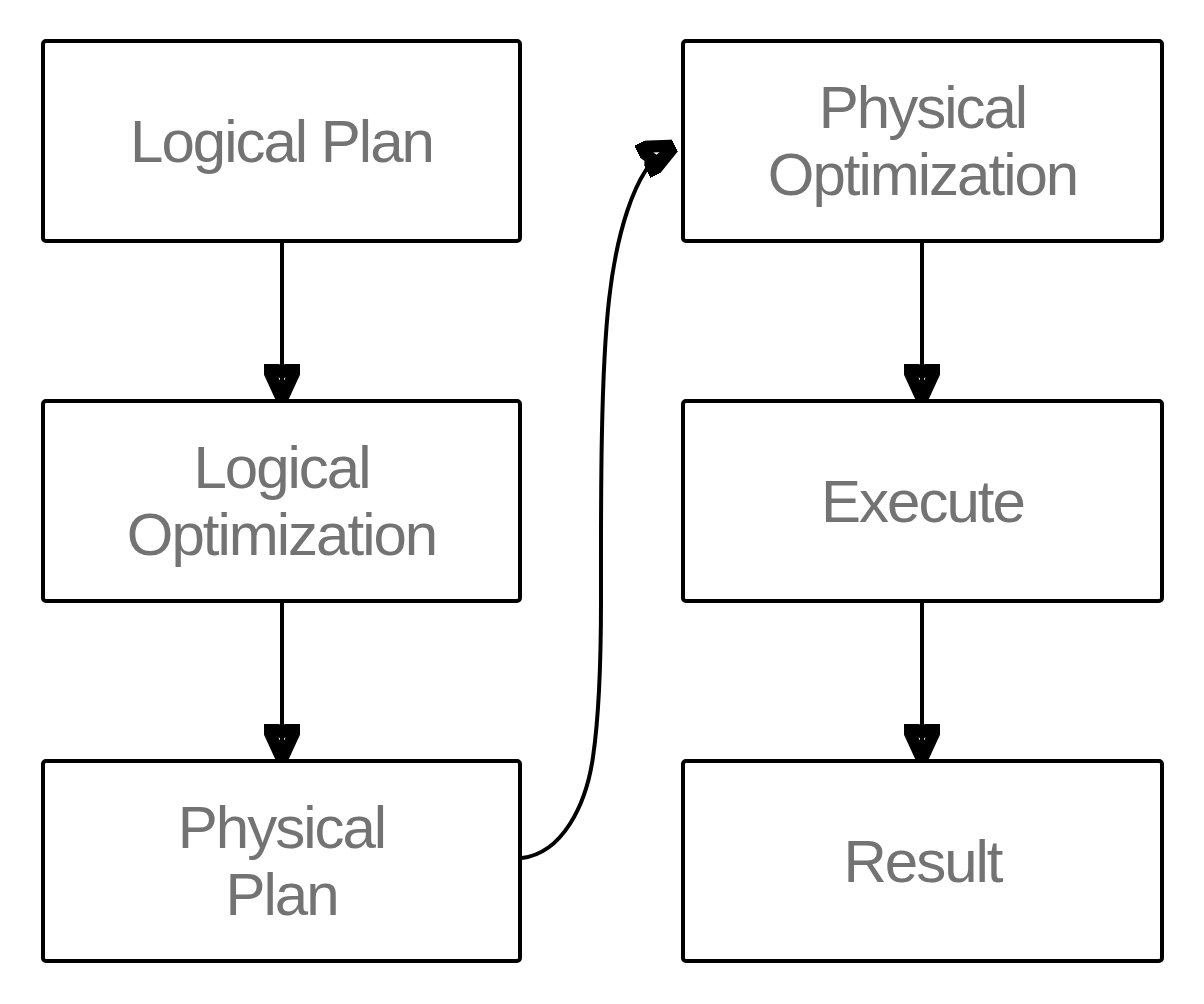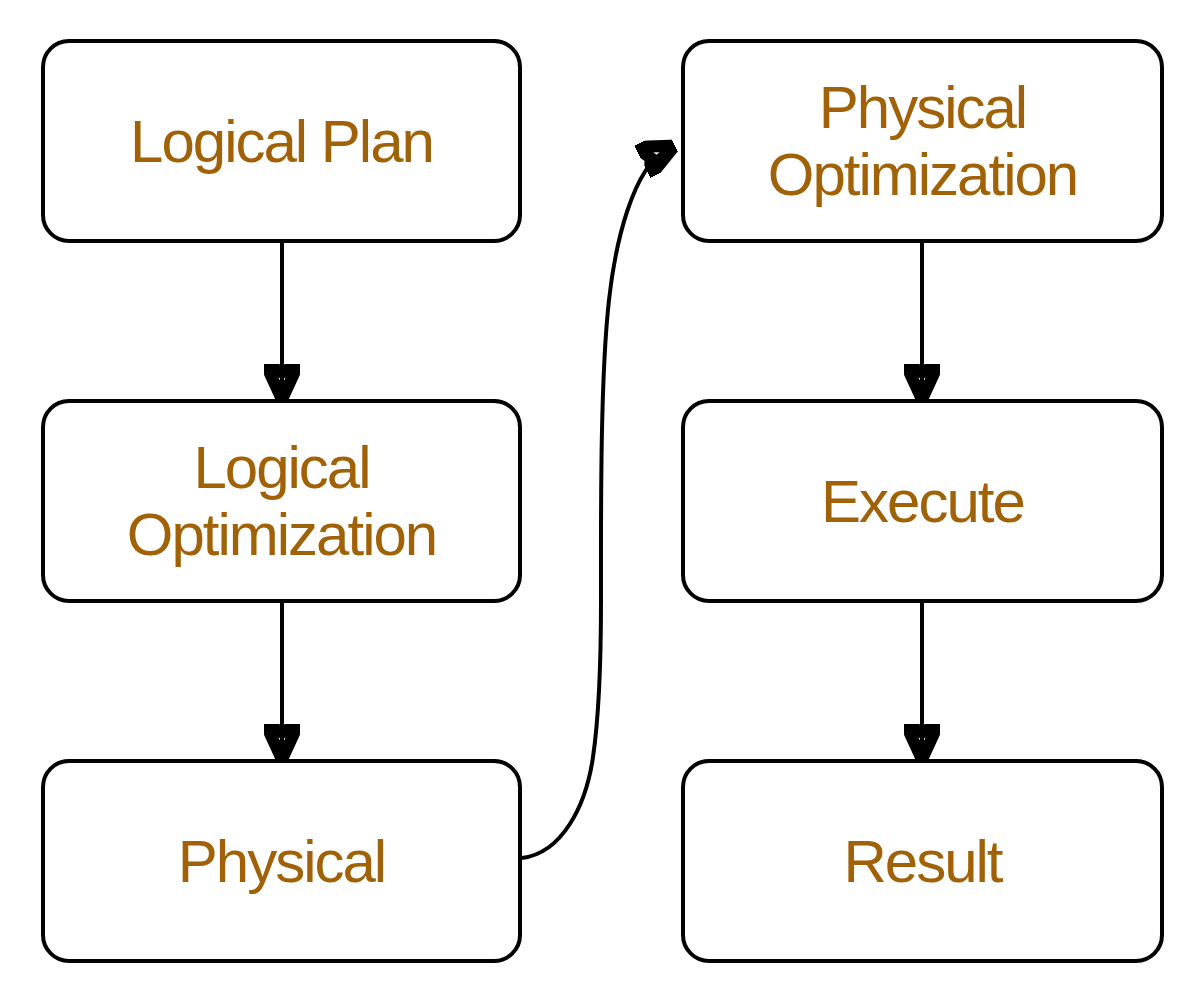--- a/index.html
+++ b/index.html
@@ -12,28 +12,28 @@
     width: 1204px;
     height: 1004px;
     background: #ffffff;
     font-family: "Liberation Sans", "DejaVu Sans", sans-serif;
     overflow: hidden;
   }
   .node {
     position: absolute;
     box-sizing: border-box;
     border: 4px solid #000000;
-    border-radius: 28px;
+    border-radius: 5px;
     background: #ffffff;
     display: flex;
     flex-direction: column;
     align-items: center;
     justify-content: center;
     text-align: center;
-    color: #a16207;
+    color: #737373;
     font-size: 60px;
     line-height: 67px;
     letter-spacing: -2px;
     height: 204px;
   }
   .col-left  { left: 41px;  width: 481px; }
   .col-right { left: 681px; width: 483px; }
   .row-1 { top: 39px; }
   .row-2 { top: 399px; justify-content: center; }
   .row-3 { top: 759px; }
@@ -74,20 +74,21 @@
     <span>Logical Plan</span>
   </div>
 
   <div class="node col-left row-2">
     <span>Logical</span>
     <span>Optimization</span>
   </div>
 
   <div class="node col-left row-3">
     <span>Physical</span>
+    <span>Plan</span>
   </div>
 
   <div class="node col-right row-1">
     <span>Physical</span>
     <span>Optimization</span>
   </div>
 
   <div class="node col-right row-2">
     <span>Execute</span>
   </div>

